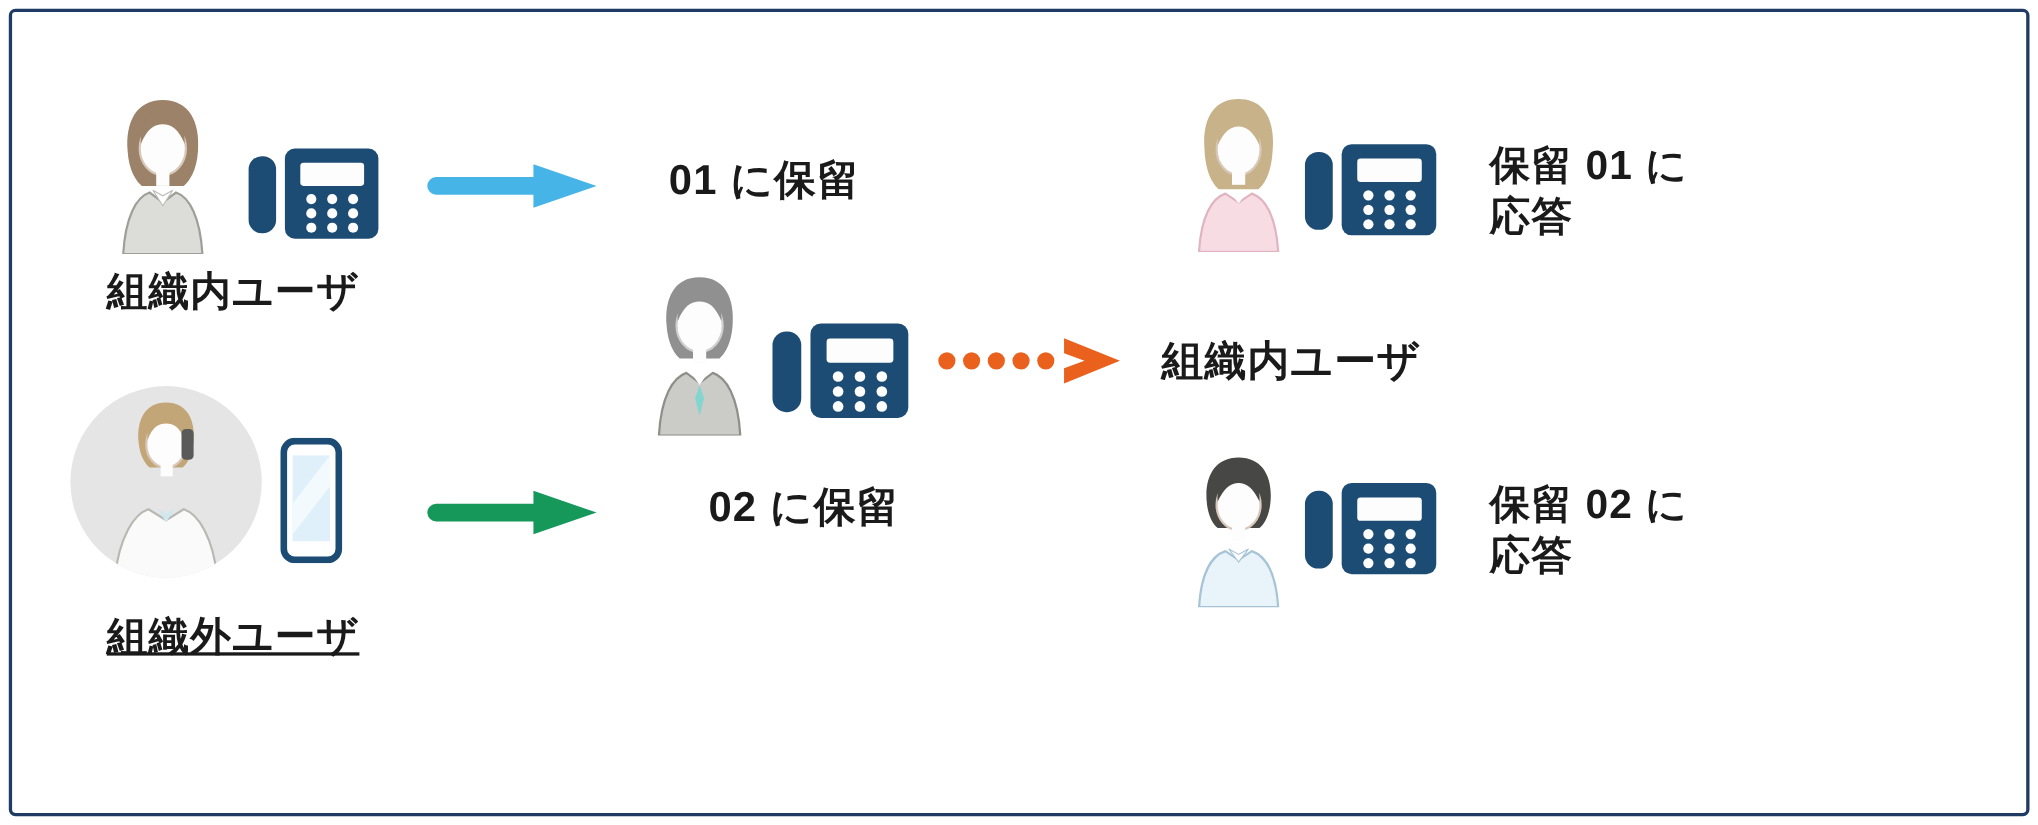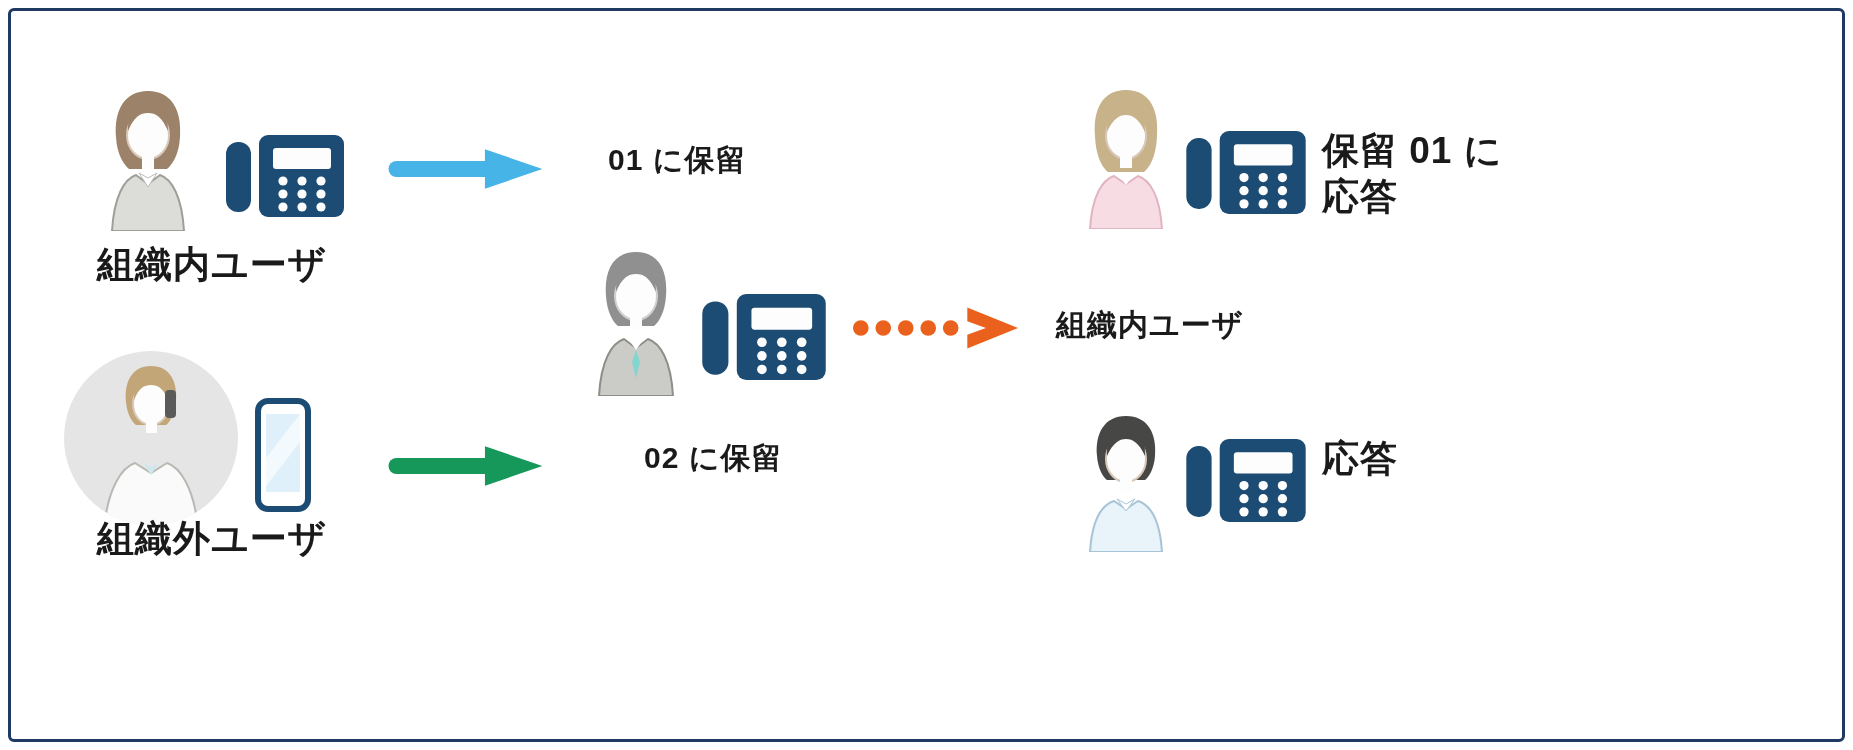--- a/index.html
+++ b/index.html
@@ -15,28 +15,28 @@
   .frame {
     position: absolute;
     left: 8px; top: 8px; right: 8px; bottom: 8px;
     border: 3px solid #1f3a63;
     border-radius: 6px;
     pointer-events: none;
   }
   .abs { position: absolute; }
   .label {
     position: absolute;
-    font-size: 30px;
+    font-size: 38px;
     font-weight: 600;
     letter-spacing: 1px;
     line-height: 1.25;
     white-space: nowrap;
   }
   .avatar svg, .device svg, .arrow { display: block; width: 100%; height: 100%; }
-  .two-line span { display: block; }
+  .two-line span { display: block; margin-left: 32px; }
 </style>
 </head>
 <body>
 
 <svg width="0" height="0" style="position:absolute" aria-hidden="true">
   <defs>
     <symbol id="sym-desk-phone" viewBox="0 0 122 86">
       <rect x="2" y="9" width="25" height="70" rx="12" fill="#1c4c74"></rect>
       <rect x="35" y="2" width="85" height="82" rx="9" fill="#1c4c74"></rect>
       <rect x="49" y="15" width="58" height="21" rx="3" fill="#fdfdfd"></rect>
@@ -169,21 +169,21 @@
   <div class="abs avatar" style="left:62px; top:336px; width:178px; height:205px;">
     <svg viewBox="0 0 178 205">
         <use href="#sym-avatar-external"></use>
       </svg>
   </div>
   <div class="abs device" style="left:254px; top:398px; width:58px; height:114px;">
     <svg viewBox="0 0 58 114">
         <use href="#sym-smartphone"></use>
       </svg>
   </div>
-  <div class="label" style="left:97px; top:516px; font-size:37px;">組織外ユーザ</div>
+  <div class="label" style="left:97px; top:556px; font-size:37px;text-decoration:underline;">組織外ユーザ</div>
 
   <svg class="abs arrow" style="left:388px; top:444px; width:160px; height:44px; color:#17985b;" viewBox="0 0 170 44">
     <use href="#sym-arrow"></use>
   </svg>
   <div class="label" style="left:644px; top:439px;">02 に保留</div>
 
   <div class="abs avatar" style="left:1078px; top:84px; width:96px; height:145px;">
     <svg viewBox="0 0 96 145">
         <use href="#sym-avatar-woman2"></use>
       </svg>
@@ -202,15 +202,16 @@
     <svg viewBox="0 0 96 140">
         <use href="#sym-avatar-man2"></use>
       </svg>
   </div>
   <div class="abs device" style="left:1184px; top:437px; width:124px; height:87px;">
     <svg viewBox="0 0 122 86">
         <use href="#sym-desk-phone"></use>
       </svg>
   </div>
   <div class="label two-line" style="left:1322px; top:436px; font-size:37px;">
+    <span>保留 02 に</span>
     <span>応答</span>
   </div>
 </div>
 
 </body></html>

